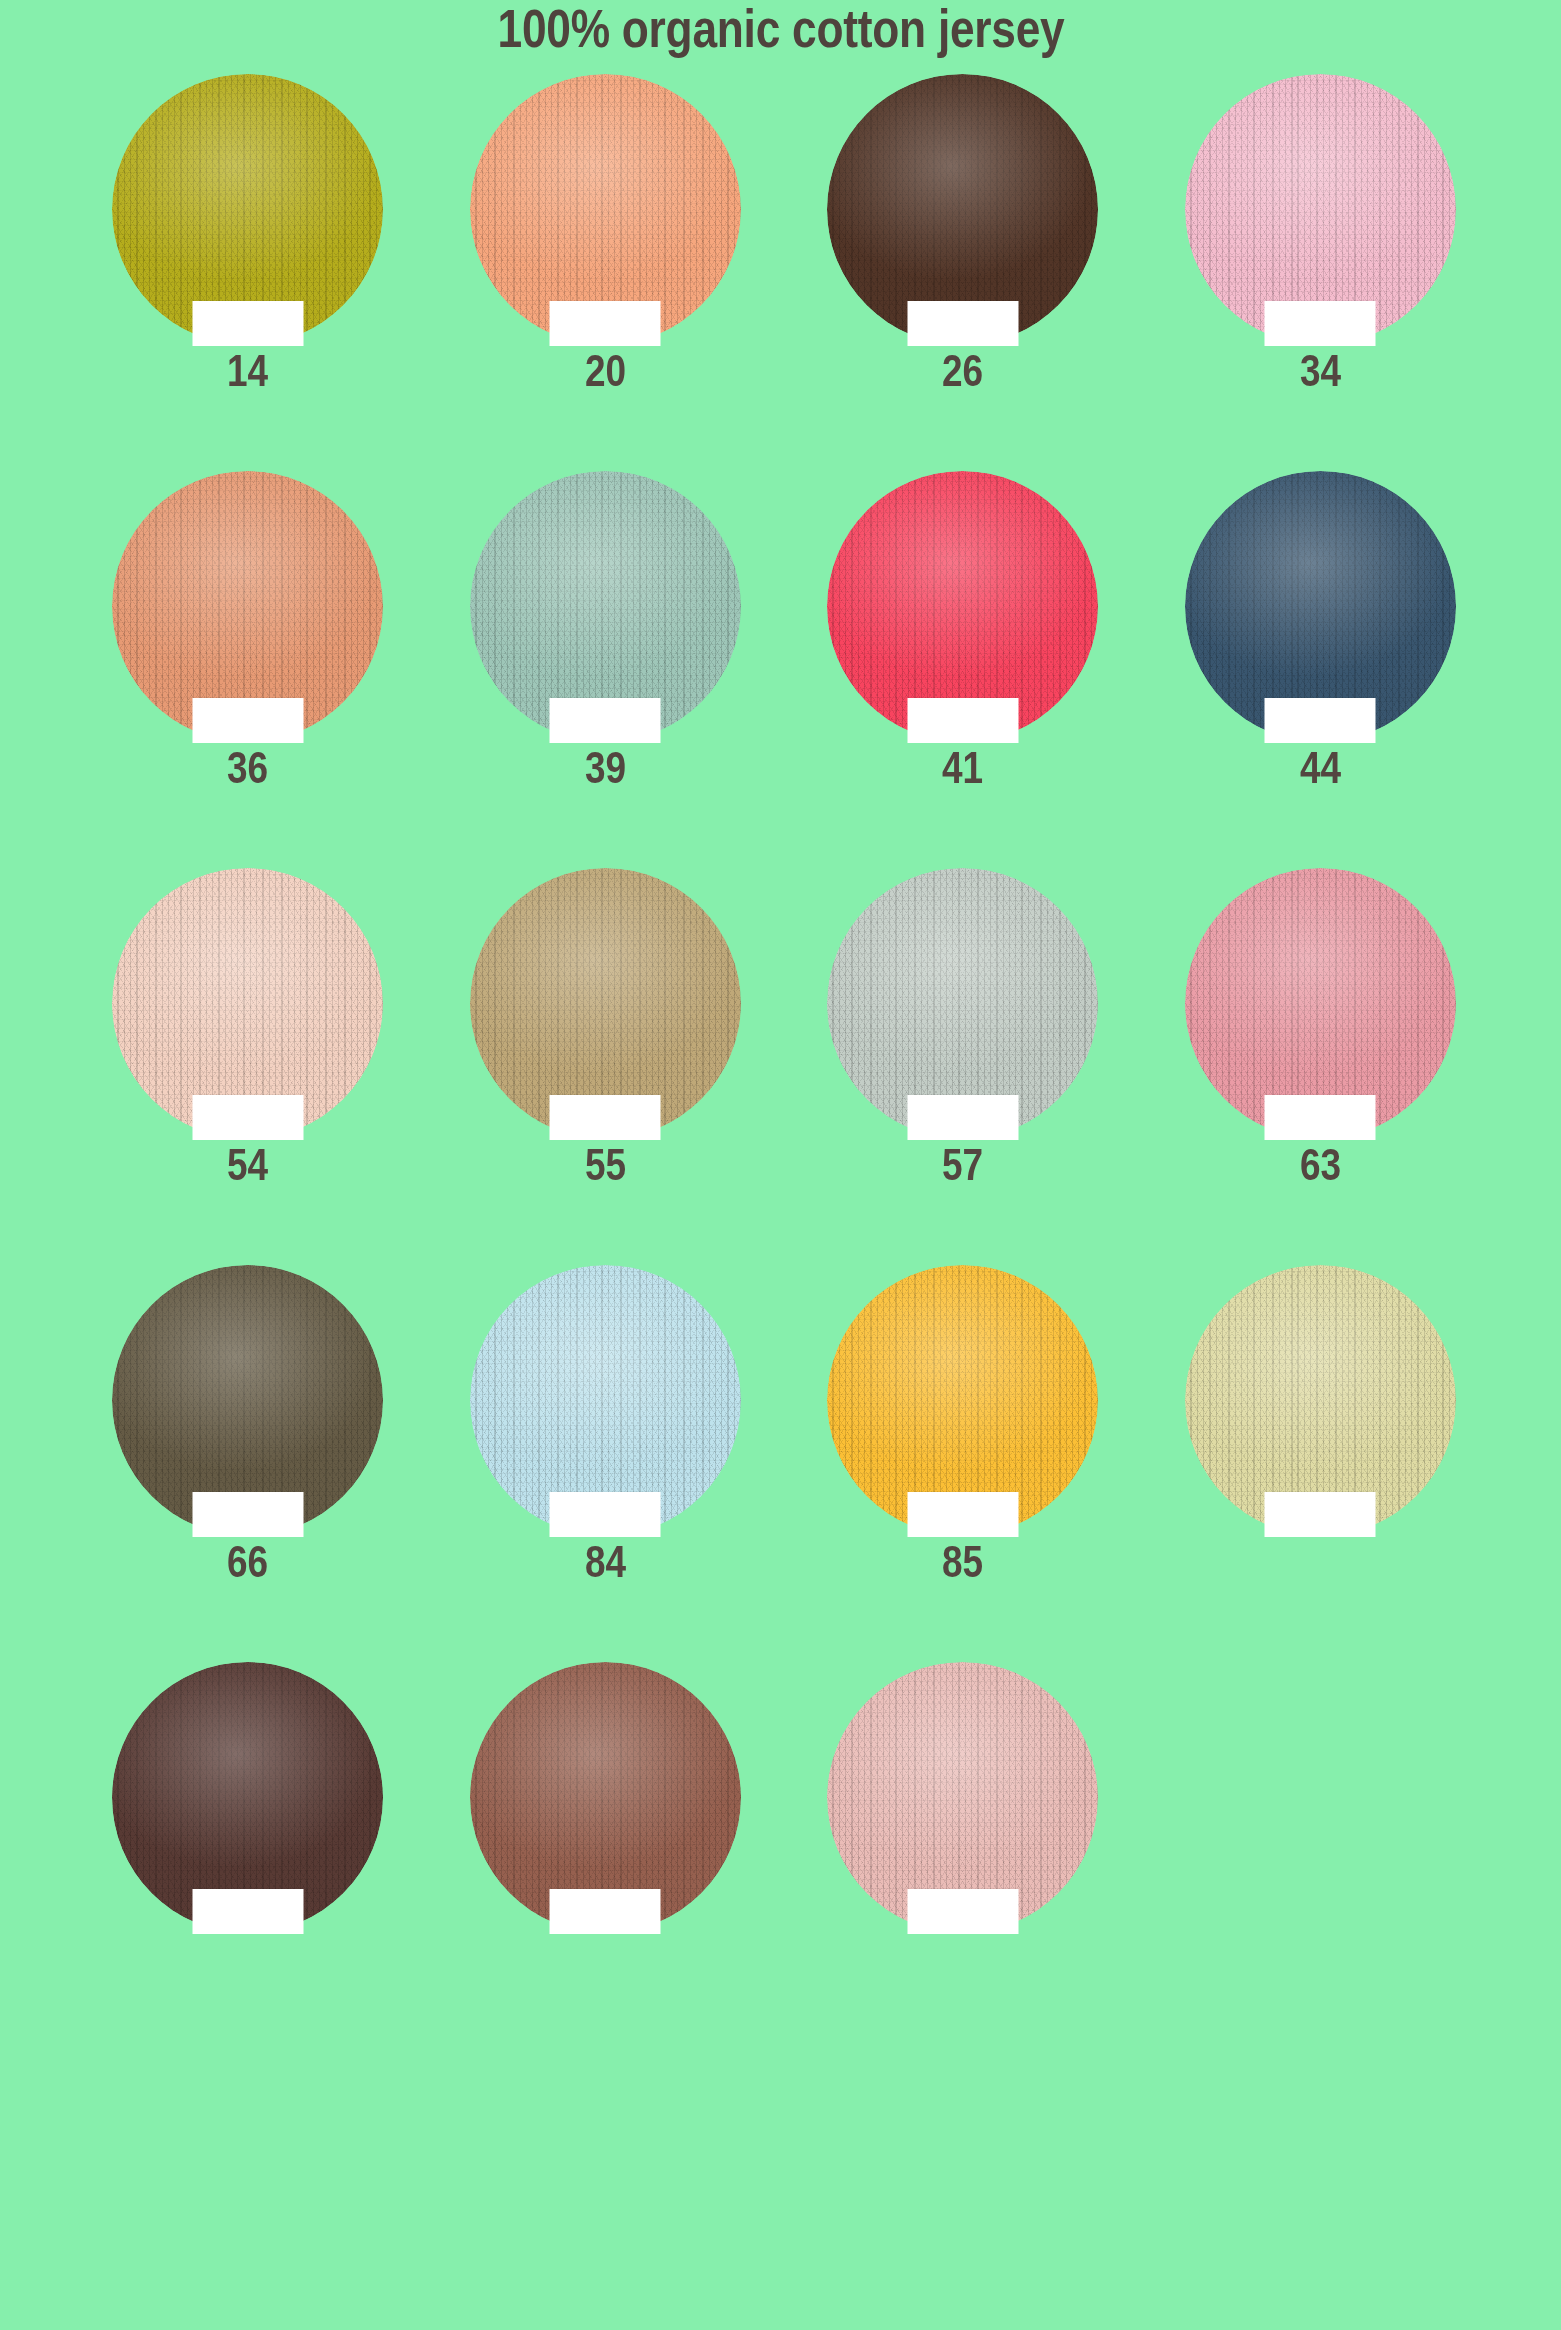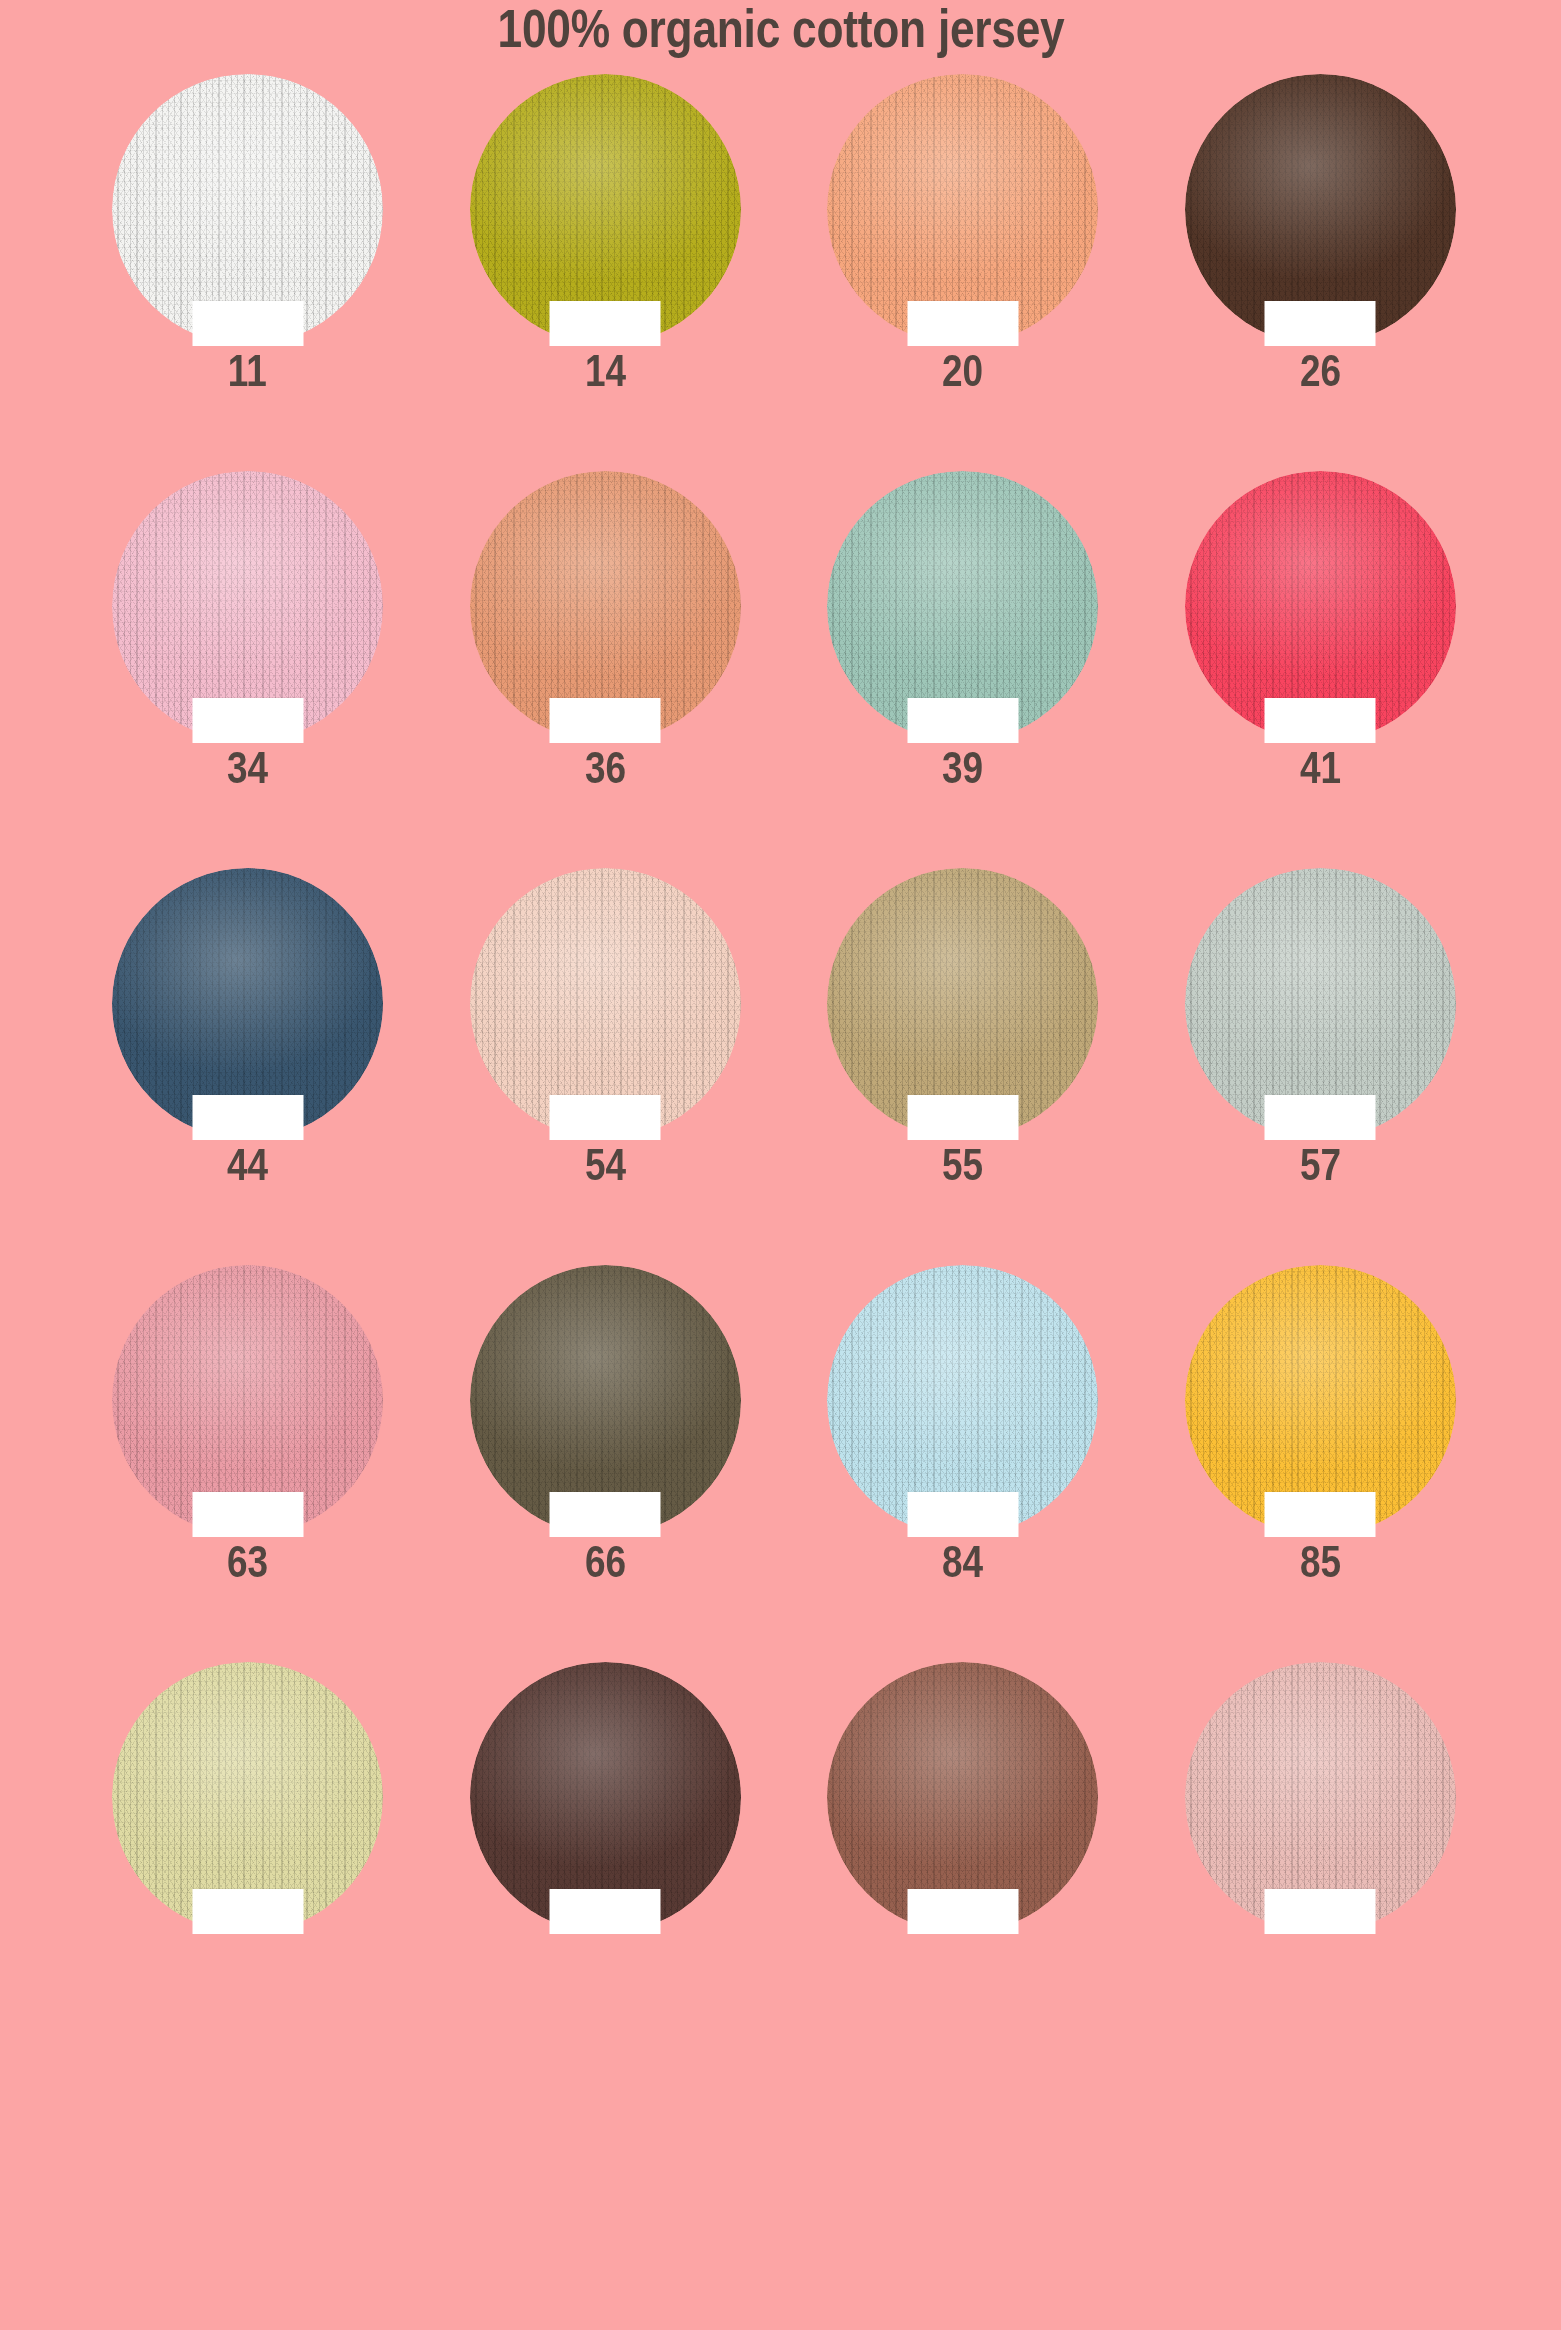--- a/index.html
+++ b/index.html
@@ -13,21 +13,21 @@
     height: 2330px;
     font-family: "Liberation Sans", "DejaVu Sans", sans-serif;
     position: relative;
     overflow: hidden;
   }
 
   .sheet {
     width: 1562px;
     height: 2330px;
     position: relative;
-    background: #fca5a5;
+    background: #86efac;
   }
 
   
   .card-title {
     position: absolute;
     top: 0px;
     left: 0;
     width: 1562px;
     text-align: center;
     font-size: 54px;
@@ -189,31 +189,20 @@
 <body>
 
 <div class="sheet">
 
   <div class="card-title">100% organic cotton jersey</div>
 
   <div class="grid">
       <div class="cell">
         <div class="swatch-wrap">
           <div class="swatch">
-            <div class="base" style="background: rgb(243, 243, 241);"></div>
-            <div class="knit"></div>
-            <div class="shade"></div>
-          </div>
-          <div class="notch"></div>
-        </div>
-        <div class="swatch-label">11</div>
-      </div>
-      <div class="cell">
-        <div class="swatch-wrap">
-          <div class="swatch">
             <div class="base" style="background: rgb(181, 173, 28);"></div>
             <div class="knit"></div>
             <div class="shade"></div>
           </div>
           <div class="notch"></div>
         </div>
         <div class="swatch-label">14</div>
       </div>
       <div class="cell">
         <div class="swatch-wrap">

